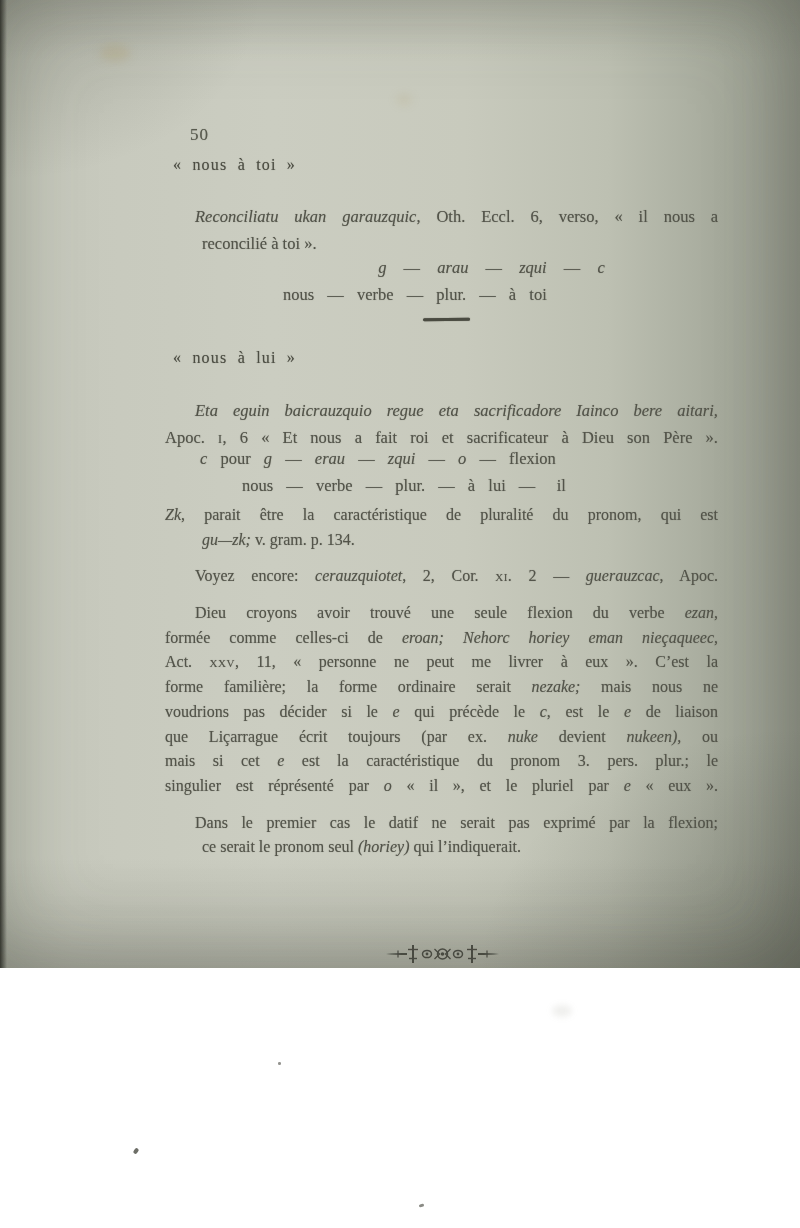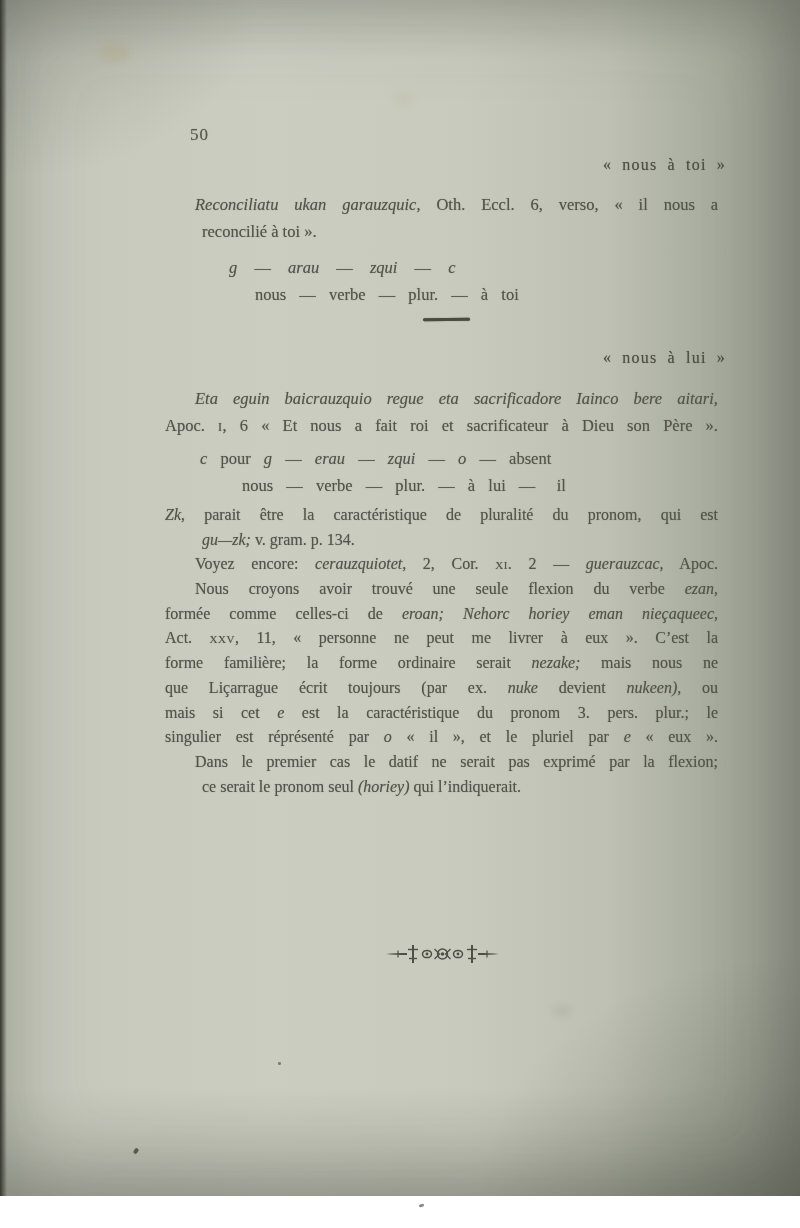--- a/index.html
+++ b/index.html
@@ -1,45 +1,45 @@
 <!DOCTYPE html>
 <html><head>
 <meta charset="utf-8">
 <style>
   html,body{margin:0;padding:0;}
   body{width:800px;height:1228px;overflow:hidden;
        font-family:"Liberation Serif","DejaVu Serif",serif;}
-  .page{position:relative;width:800px;height:1196px;
+  .page{position:relative;width:800px;height:968px;
     background:
       radial-gradient(ellipse 260px 180px at 0% 0%, rgba(70,72,62,.22), rgba(70,72,62,0) 100%),
       radial-gradient(ellipse 320px 240px at 100% 100%, rgba(58,60,50,.28), rgba(58,60,50,0) 100%),
       linear-gradient(to bottom, rgba(105,108,95,.16), rgba(105,108,95,0) 60px),
       linear-gradient(to top, rgba(88,90,78,.20), rgba(88,90,78,0) 110px),
       linear-gradient(to right, #bfc2b5 0%, #c7c9bd 9%, #cbcdc1 34%, #c8cabd 58%, #bdc0b2 76%, #a6aa9c 90%, #979b8e 100%);
   }
   .page::after{content:"";position:absolute;inset:0;pointer-events:none;
     box-shadow:inset 0 0 95px rgba(72,74,62,.25), inset -18px -14px 60px rgba(56,58,48,.18);}
   .left-edge{position:absolute;left:0;top:0;width:7px;height:100%;
     background:linear-gradient(to right,#34352e 0%,rgba(52,53,46,.55) 45%,rgba(52,53,46,0) 100%);}
   .col{position:absolute;left:165px;width:553px;color:#53544a;}
   .pageno{position:absolute;left:190px;top:125px;font-size:17px;color:#585a4e;
     letter-spacing:1px;text-shadow:0 0 1px rgba(86,88,76,.55);}
-  .heading{position:absolute;left:165px;width:553px;text-align:right;font-size:16px;
+  .heading{position:absolute;left:165px;width:553px;text-align:left;font-size:16px;
     color:#4c4d43;word-spacing:5px;letter-spacing:1.2px;padding-left:8px;
     text-shadow:0 0 1px rgba(80,82,70,.5);}
   .ln{font-size:16.5px;line-height:27px;height:27px;white-space:nowrap;
     text-shadow:0 0 1px rgba(86,88,76,.55);}
   .wrapok{white-space:normal;margin-left:37px;}
   .j{text-align:justify;text-align-last:justify;text-justify:inter-word;white-space:normal;}
-  .ind{text-indent:30px;}
+  .ind{text-indent:30px;margin-top:12px;}
   .it{font-style:italic;}
   .sc{font-variant:small-caps;letter-spacing:.5px;}
   .gloss .ln{white-space:nowrap;}
-  .g1a{word-spacing:13px;margin-left:64px;}
-  .g1b{word-spacing:9px;margin-left:90px;}
+  .g1a{word-spacing:13px;margin-left:100px;text-align:center;}
+  .g1b{word-spacing:9px;margin-left:118px;}
   .g2a{word-spacing:9px;margin-left:35px;}
   .g2b{word-spacing:9px;margin-left:77px;}
   .main .ln{font-size:16px;line-height:24.7px;height:24.7px;}
   .rule{position:absolute;left:423px;top:318px;width:47px;height:3px;
     background:#4a4b41;border-radius:2px;transform:rotate(-.6deg);
     box-shadow:0 0 1px rgba(74,75,65,.8);}
   .stain{position:absolute;border-radius:50%;pointer-events:none;}
   .st1{left:100px;top:44px;width:30px;height:18px;background:rgba(176,156,96,.22);filter:blur(4px);}
   .st2{left:396px;top:94px;width:16px;height:11px;background:rgba(172,152,98,.15);filter:blur(4px);}
   .st3{left:552px;top:1005px;width:20px;height:12px;background:rgba(120,122,105,.12);filter:blur(3px);}
@@ -78,32 +78,33 @@
   <div class="rule"></div>
 
   <div class="heading" style="top:349px">« nous à lui »</div>
 
   <div class="col" style="top:385px">
     <div class="ln j ind"><span class="it">Eta eguin baicrauzquio regue eta sacrificadore Iainco bere aitari,</span></div>
     <div class="ln j"><span>Apoc. </span><span class="sc">i</span><span>, 6 « Et nous a fait roi et sacrificateur à Dieu son Père ».</span></div>
   </div>
 
   <div class="col gloss" style="top:445px">
-    <div class="ln g2a"><span class="it">c</span><span> pour </span><span class="it">g</span><span> — </span><span class="it">erau</span><span> — </span><span class="it">zqui</span><span> — </span><span class="it">o</span><span> — absent</span></div>
+    <div class="ln g2a"><span class="it">c</span><span> pour </span><span class="it">g</span><span> — </span><span class="it">erau</span><span> — </span><span class="it">zqui</span><span> — </span><span class="it">o</span><span> — flexion</span></div>
     <div class="ln g2b"><span>nous — verbe — plur. — à lui —  il</span></div>
   </div>
 
   <div class="col main" style="top:503px">
     <div class="ln j"><span class="it">Zk</span><span>, parait être la caractéristique de pluralité du pronom, qui est</span></div>
     <div class="ln wrapok"><span class="it">gu—zk;</span><span> v. gram. p. 134.</span></div>
     <div class="ln j ind"><span>Voyez encore: </span><span class="it">cerauzquiotet</span><span>, 2, Cor. </span><span class="sc">xi</span><span>. 2 — </span><span class="it">guerauzcac</span><span>, Apoc.</span></div>
-    <div class="ln j ind"><span>Nous croyons avoir trouvé une seule flexion du verbe </span><span class="it">ezan</span><span>,</span></div>
+    <div class="ln j ind"><span>Dieu croyons avoir trouvé une seule flexion du verbe </span><span class="it">ezan</span><span>,</span></div>
     <div class="ln j"><span>formée comme celles-ci de </span><span class="it">eroan;</span><span> </span><span class="it">Nehorc horiey eman nieçaqueec</span><span>,</span></div>
     <div class="ln j"><span>Act. </span><span class="sc">xxv</span><span>, 11, « personne ne peut me livrer à eux ». C’est la</span></div>
     <div class="ln j"><span>forme familière; la forme ordinaire serait </span><span class="it">nezake;</span><span> mais nous ne</span></div>
+    <div class="ln j"><span>voudrions pas décider si le </span><span class="it">e</span><span> qui précède le </span><span class="it">c</span><span>, est le </span><span class="it">e</span><span> de liaison</span></div>
     <div class="ln j"><span>que Liçarrague écrit toujours (par ex. </span><span class="it">nuke</span><span> devient </span><span class="it">nukeen),</span><span> ou</span></div>
     <div class="ln j"><span>mais si cet </span><span class="it">e</span><span> est la caractéristique du pronom 3. pers. plur.; le</span></div>
     <div class="ln j"><span>singulier est réprésenté par </span><span class="it">o</span><span> « il », et le pluriel par </span><span class="it">e</span><span> « eux ».</span></div>
     <div class="ln j ind"><span>Dans le premier cas le datif ne serait pas exprimé par la flexion;</span></div>
     <div class="ln wrapok"><span>ce serait le pronom seul </span><span class="it">(horiey)</span><span> qui l’indiquerait.</span></div>
   </div>
 
   <svg class="orn" viewBox="0 0 115 24">
     <g stroke="#3e3f37" fill="#3e3f37">
       <path d="M1 12 C8 11.2 14 11 22 10.9 L22 13.1 C14 13 8 12.8 1 12 Z" stroke="none"></path>

